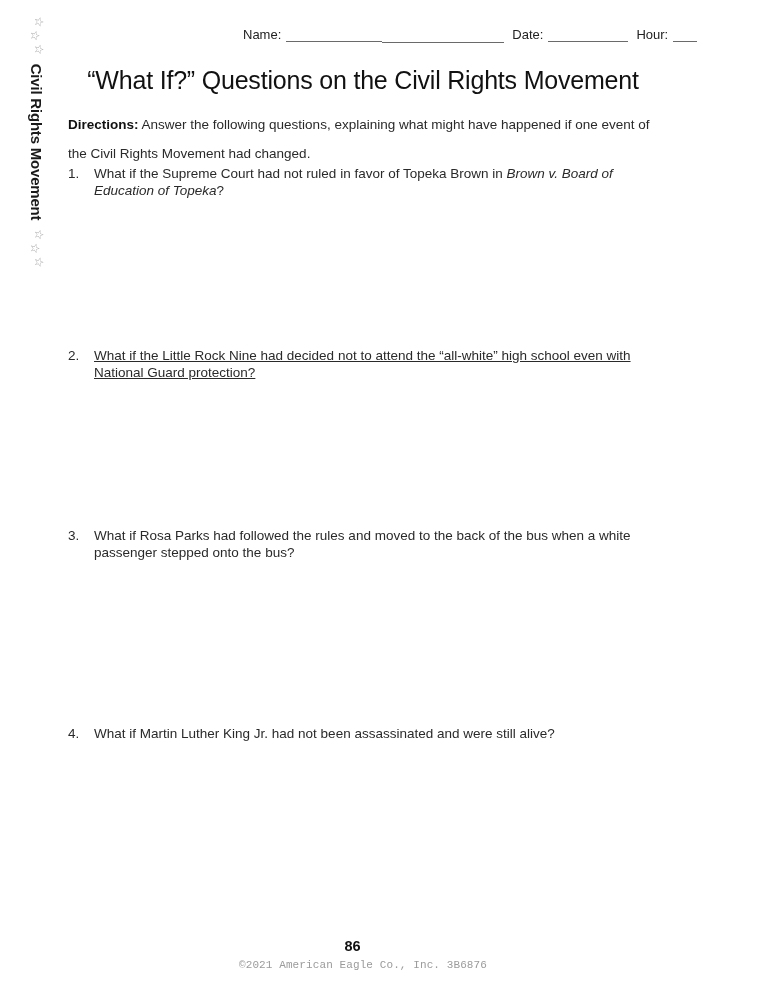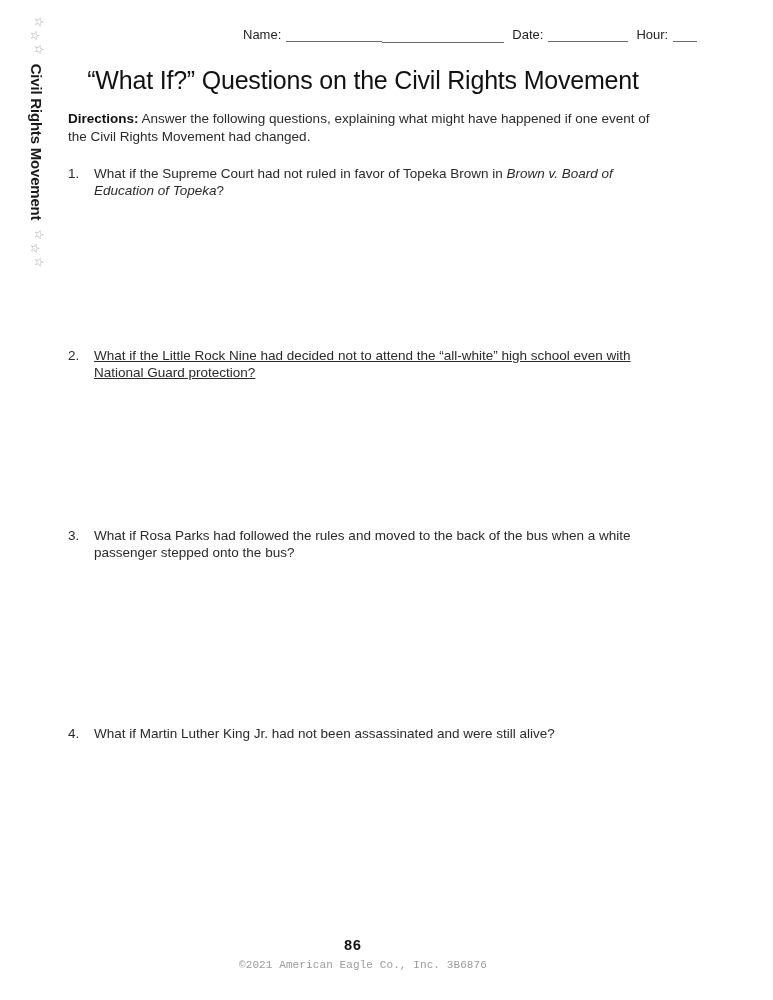--- a/index.html
+++ b/index.html
@@ -48,21 +48,21 @@
   .hour-line{width:24px;margin-left:5px;}
 
   
   .title{
     position:absolute;top:66px;left:68px;width:590px;margin:0;
     text-align:center;
     font-size:25px;font-weight:normal;letter-spacing:-0.2px;color:#111;
   }
   .directions{
     position:absolute;top:110px;left:68px;width:585px;margin:0;
-    font-size:13.5px;line-height:18px;color:#2a2a2a;
+    font-size:13.5px;line-height:29px;color:#2a2a2a;
   }
   .bold{font-weight:bold;color:#111;}
 
   
   .question{
     position:absolute;left:68px;
     display:flex;
     font-size:13.5px;line-height:16.5px;color:#2a2a2a;
   }
   .q-num{width:26px;flex:none;}
@@ -75,21 +75,21 @@
 
   .answer-space{position:absolute;left:68px;width:590px;background:transparent;}
   .as1{top:202px;height:130px;}
   .as2{top:384px;height:130px;}
   .as3{top:564px;height:145px;}
   .as4{top:748px;height:175px;}
 
   
   .page-number{
     position:absolute;top:938px;left:60px;width:585px;
-    text-align:center;font-weight:bold;font-size:14.5px;color:#111;font-family:Liberation Mono, monospace;
+    text-align:center;font-weight:bold;font-size:14.5px;color:#111;
   }
   .copyright{
     position:absolute;top:959px;left:68px;width:590px;
     text-align:center;font-size:11px;color:#9b9b9b;letter-spacing:0.1px;font-family:Liberation Mono, monospace;
   }
 </style>
 </head>
 <body>
 
 <div class="page">

